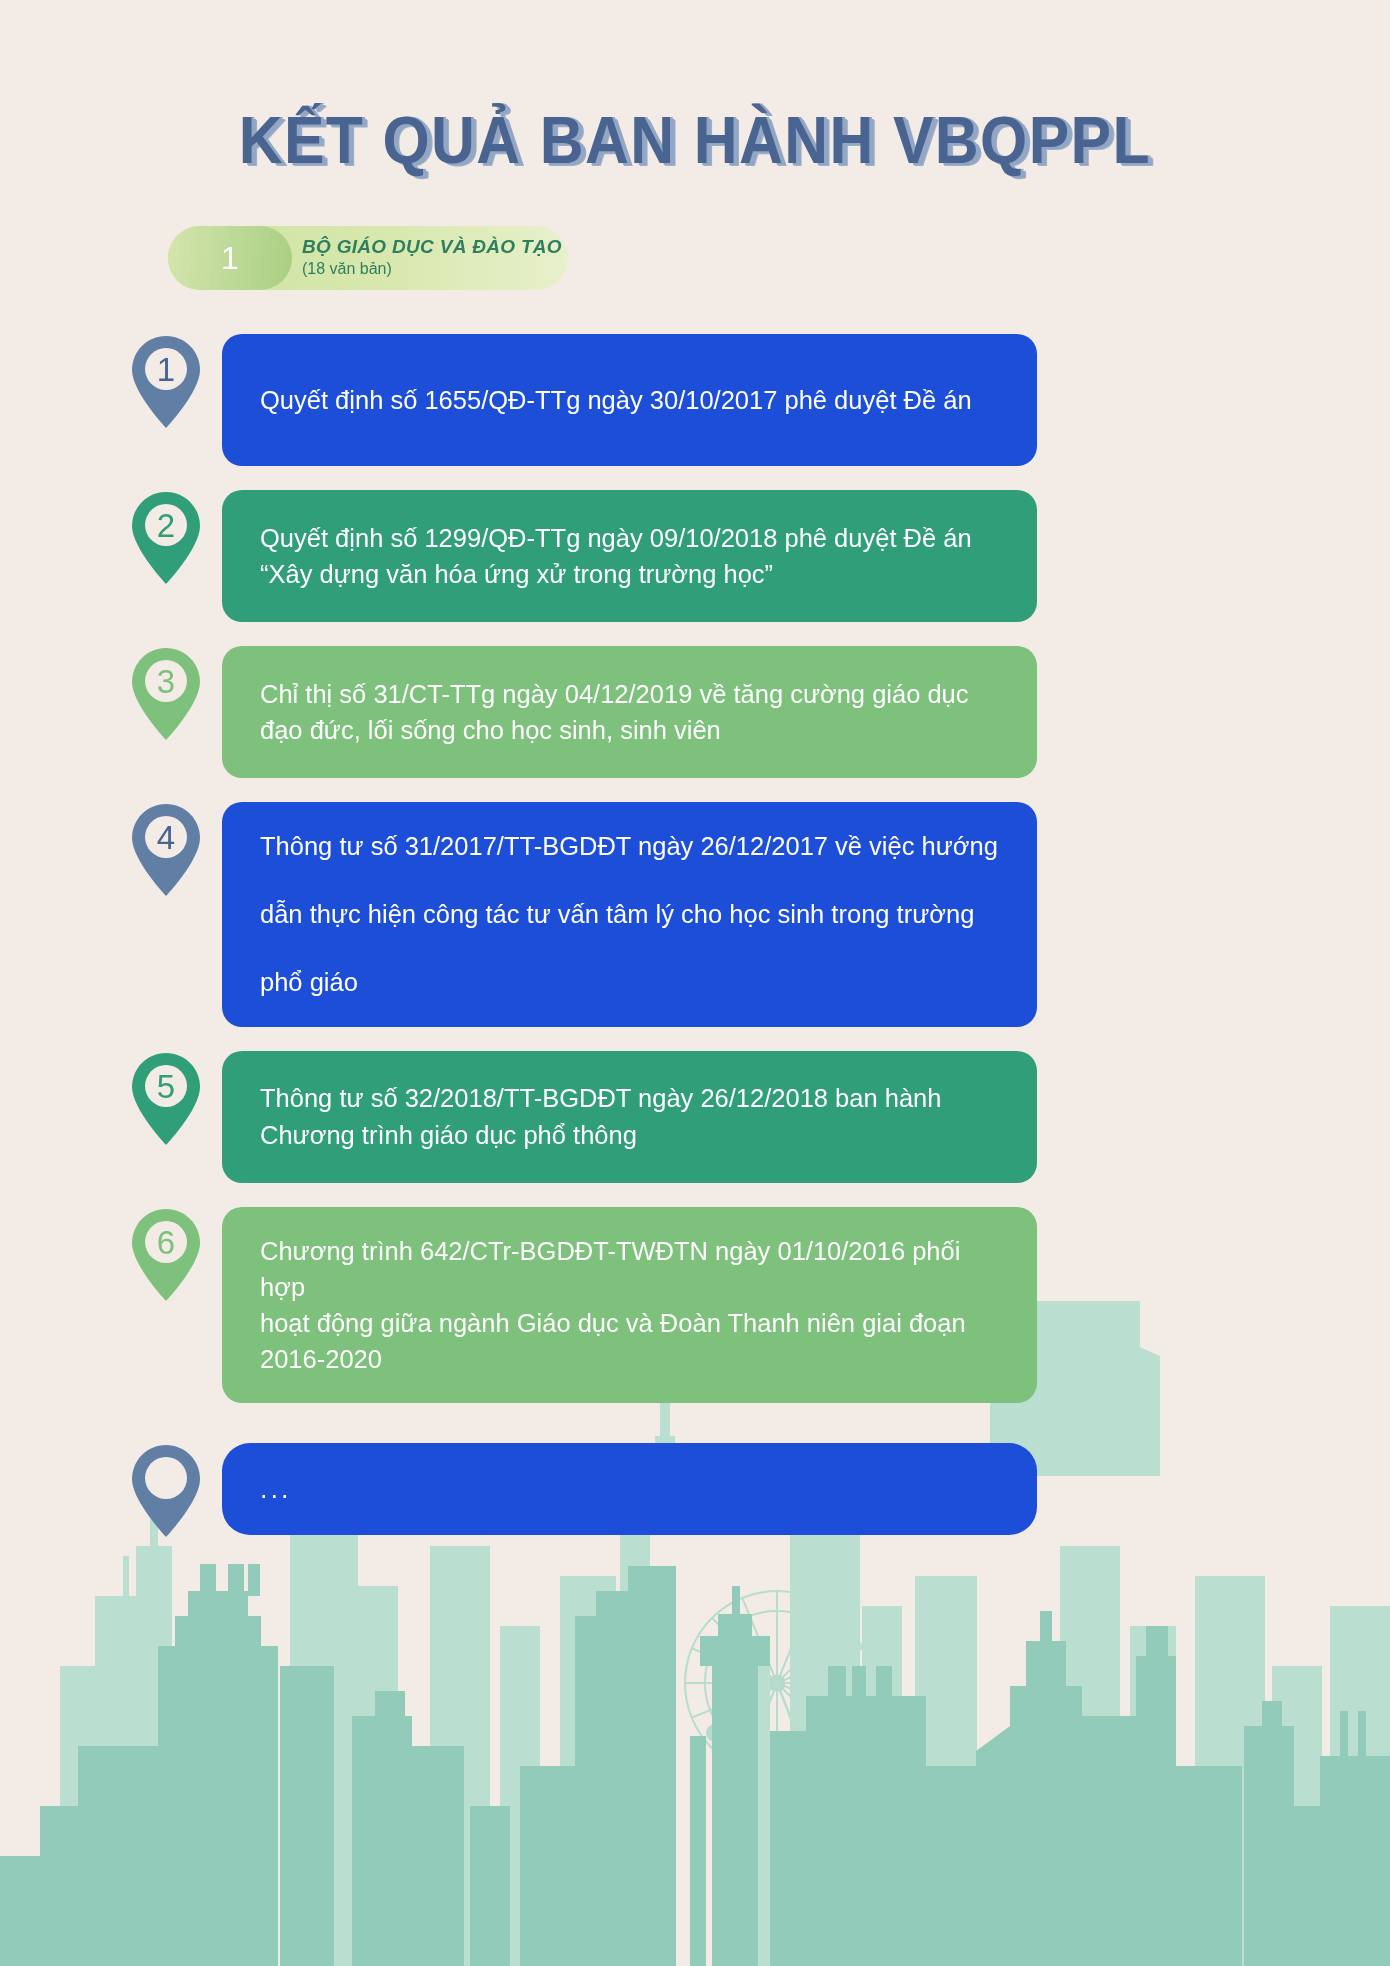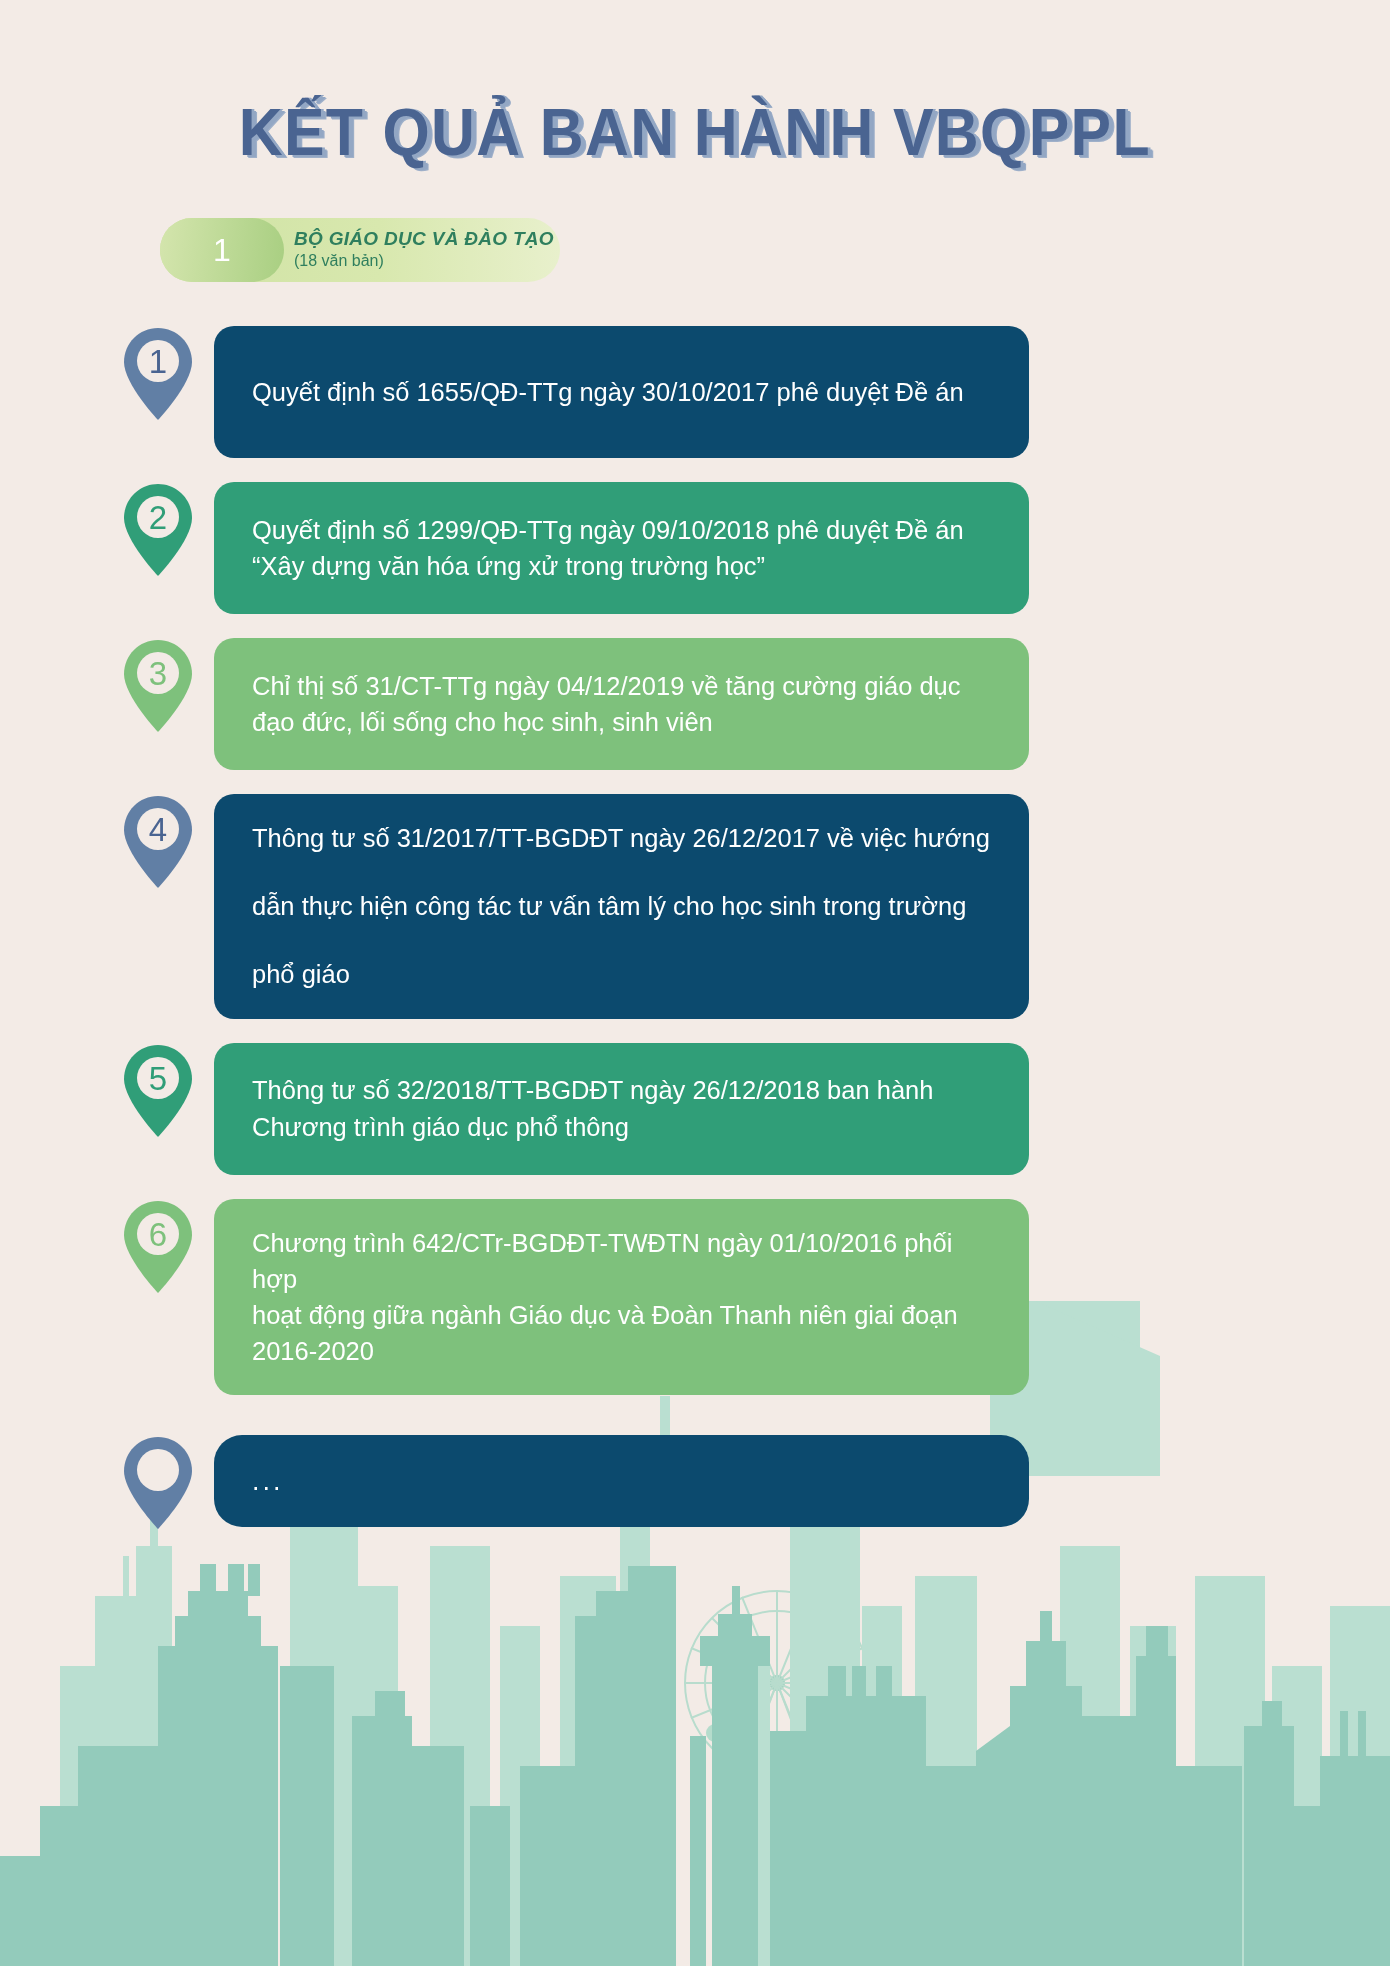--- a/index.html
+++ b/index.html
@@ -26,21 +26,21 @@
     z-index: 0;
     pointer-events: none;
   }
 
   
   .page {
     position: relative;
     z-index: 2;
     width: 1390px;
     height: 1966px;
-    padding: 8px;
+    padding: 16px;
   }
 
   
   .title-wrap {
     text-align: center;
     padding-top: 86px;
   }
   .title {
     display: inline-block;
     font-family: "Liberation Sans", sans-serif;
@@ -145,21 +145,21 @@
     color: #ffffff;
     font-size: 25.5px;
     line-height: 1.42;
     min-height: 132px;
     display: flex;
     flex-direction: column;
     justify-content: center;
   }
   .card p { margin: 0; }
 
-  .card.blue    { background: #0c4a6e; gap: 32px; }
+  .card.blue    { background: #1d4ed8; gap: 32px; }
   .card.green   { background: #309e78; }
   .card.lgreen  { background: #7ec17c; }
 
   .card.tall3 { min-height: 166px; }
 
   .card.ellipsis {
     min-height: 92px;
     padding-top: 10px;
     padding-bottom: 10px;
     border-radius: 28px;

